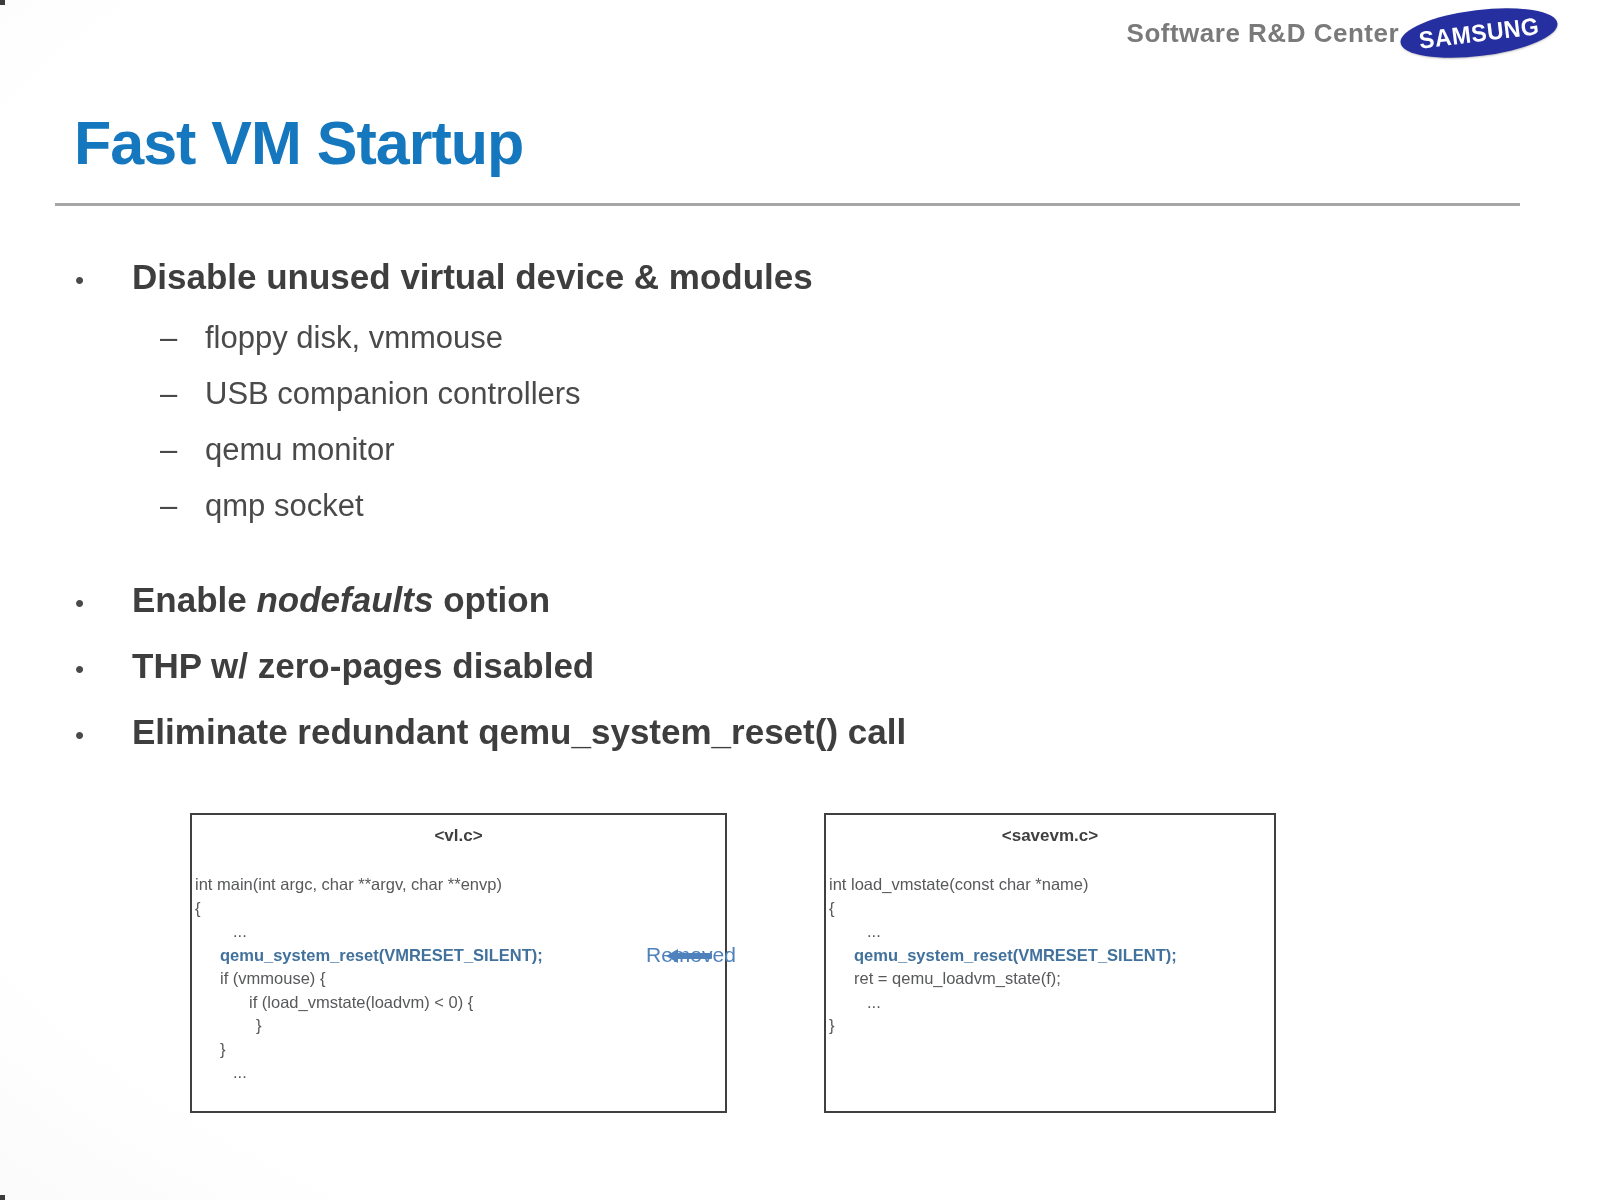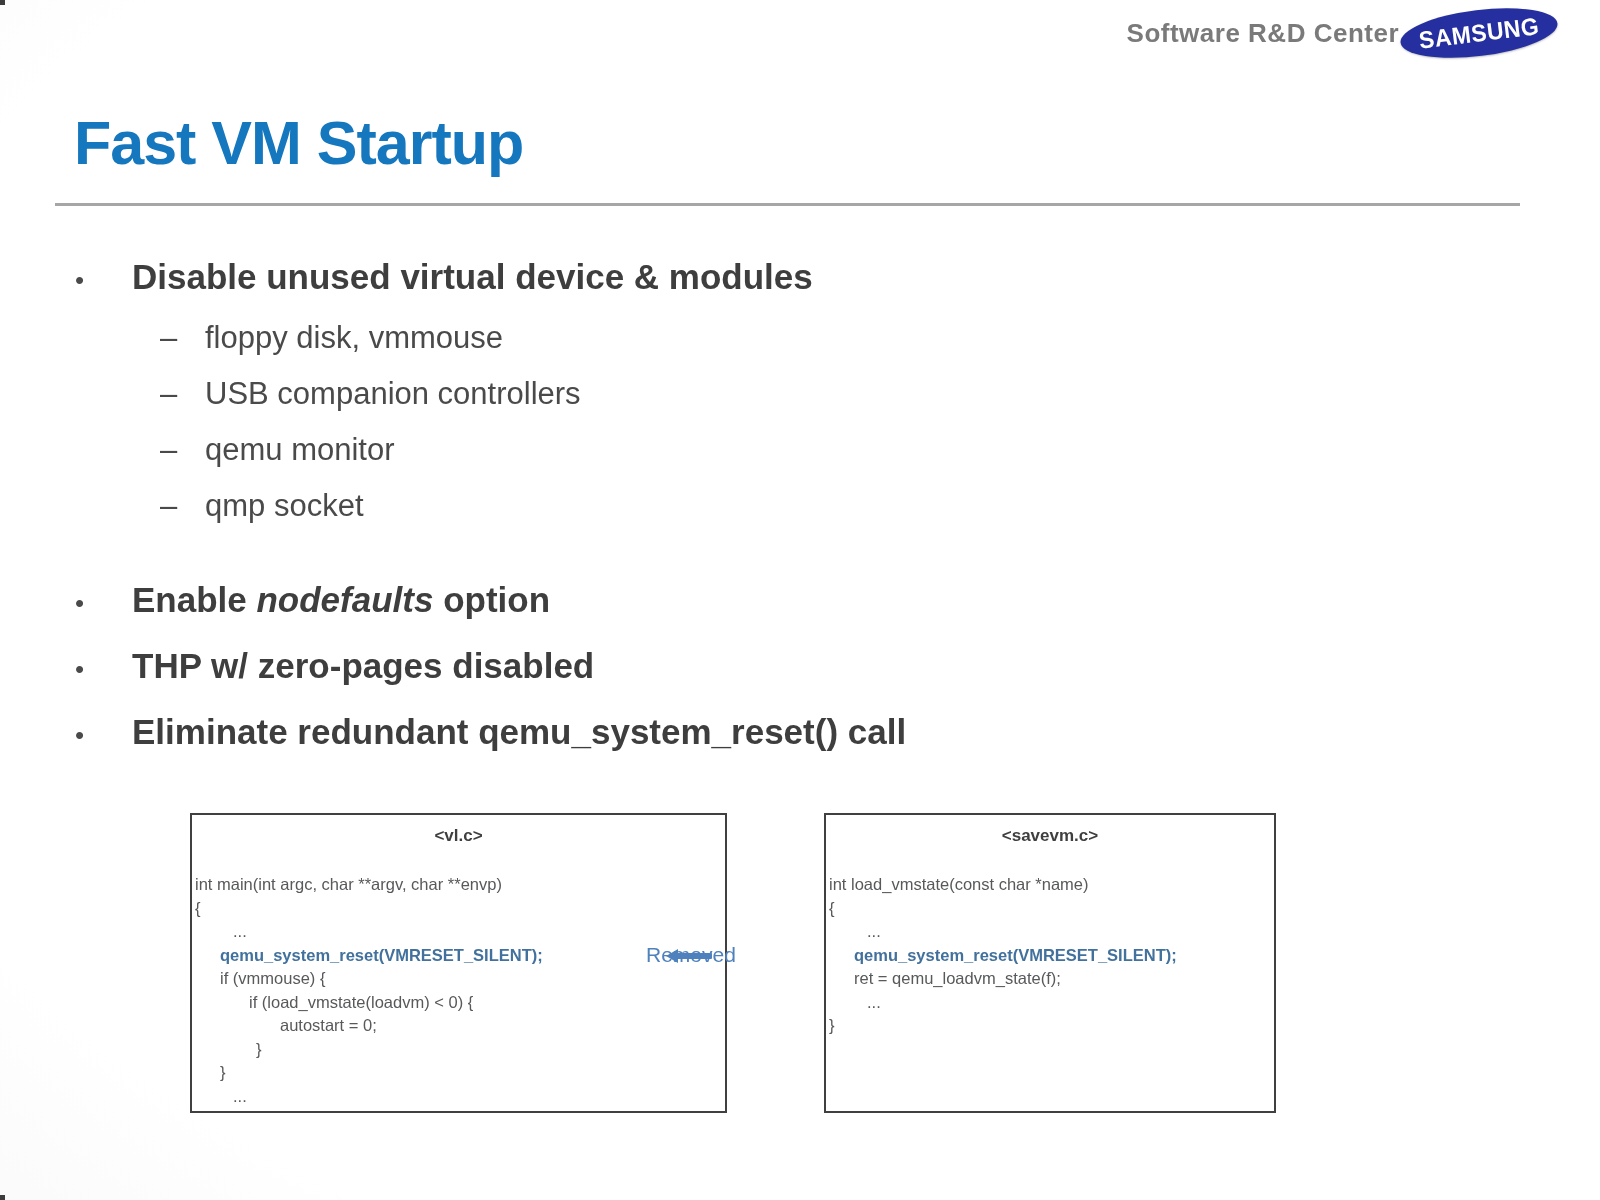--- a/index.html
+++ b/index.html
@@ -181,21 +181,20 @@
 
   <div class="codebox left">
     <div class="box-title">&lt;vl.c&gt;</div>
     <div class="code">
       <div class="cl i0"><span class="t">int main(int argc, char **argv, char **envp)</span></div>
       <div class="cl i0"><span class="t">{</span></div>
       <div class="cl idots"><span class="t">...</span></div>
       <div class="cl i1 hl"><span class="t">qemu_system_reset(VMRESET_SILENT);</span><span class="strike"></span></div>
       <div class="cl i1"><span class="t">if (vmmouse) {</span></div>
       <div class="cl i2"><span class="t">if (load_vmstate(loadvm) &lt; 0) {</span></div>
-      <div class="cl i3"><span class="t">autostart = 0;</span></div>
       <div class="cl i2b"><span class="t">}</span></div>
       <div class="cl i1"><span class="t">}</span></div>
       <div class="cl idots"><span class="t">...</span></div>
     </div>
   </div>
 
   <div class="removed">Removed</div>
 
   <div class="codebox right">
     <div class="box-title">&lt;savevm.c&gt;</div>

